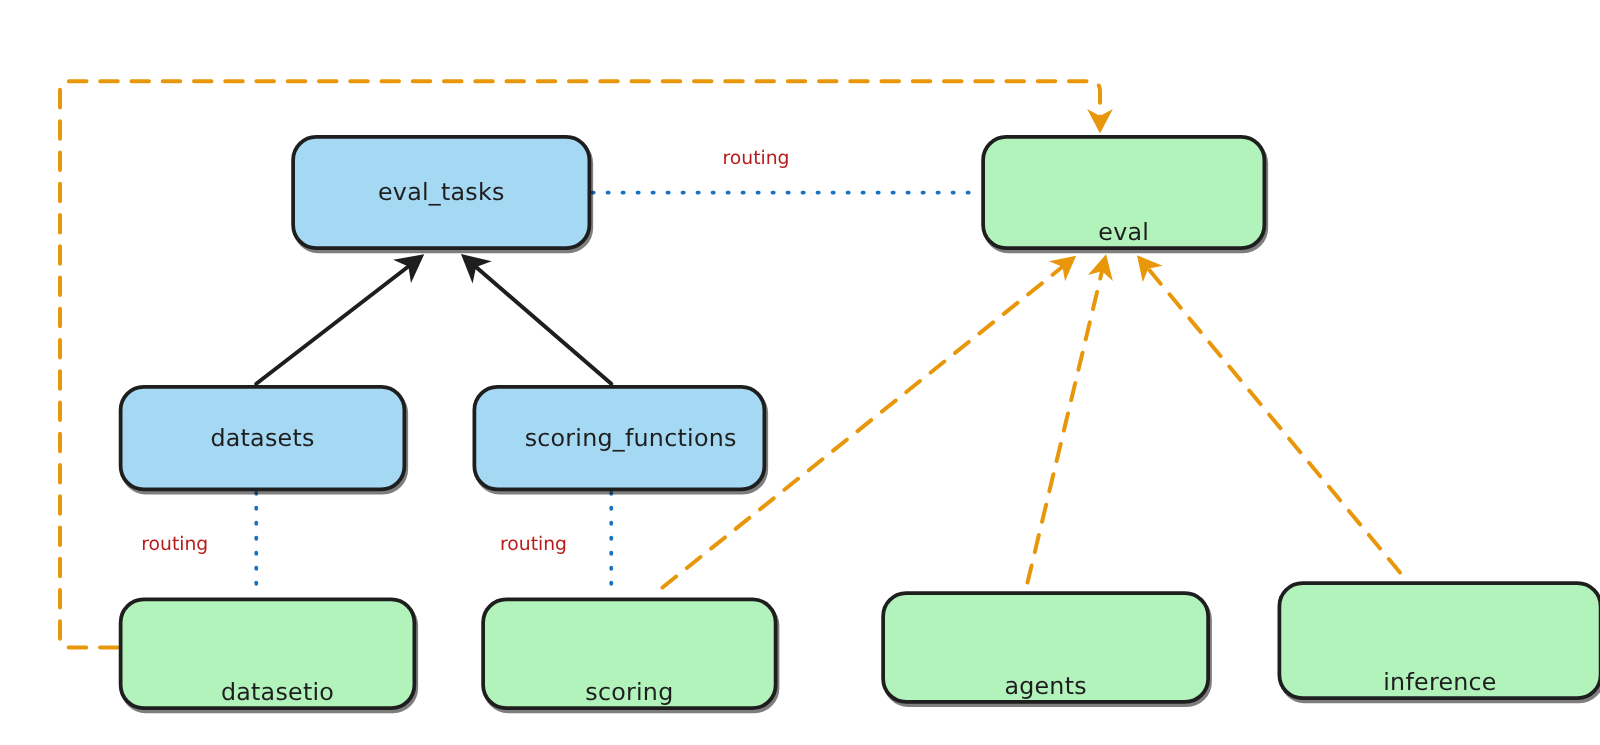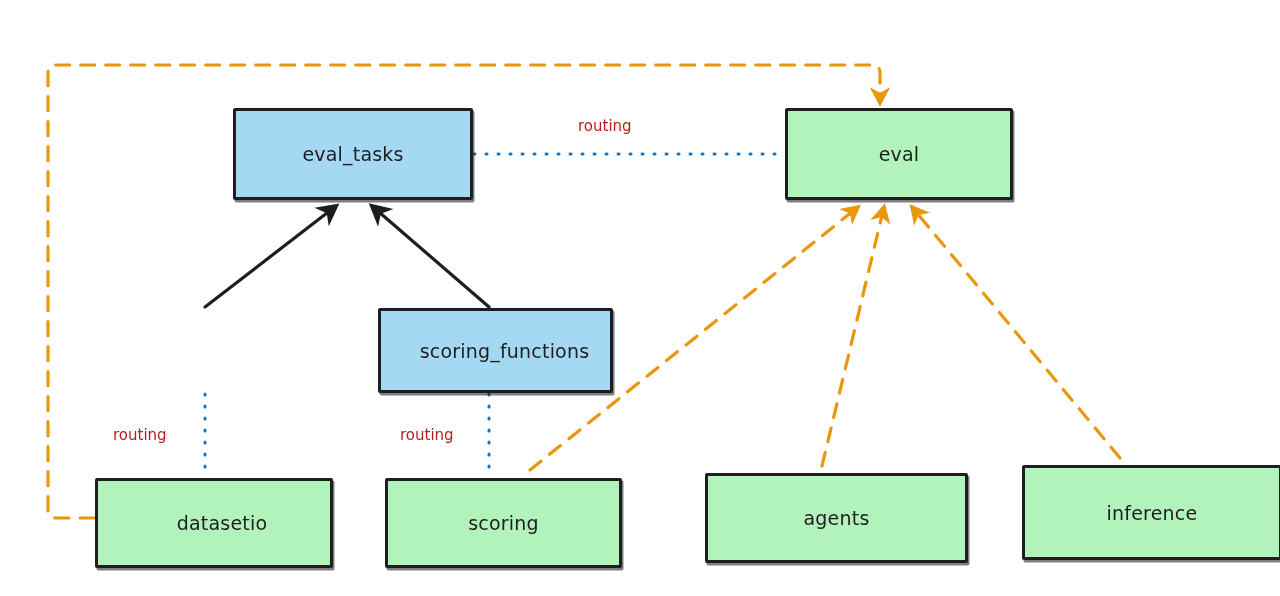--- a/index.html
+++ b/index.html
@@ -22,28 +22,28 @@
     left: 0;
     top: 0;
     width: 1280px;
     height: 596px;
     pointer-events: none;
   }
   .node {
     position: absolute;
     box-sizing: border-box;
     border: 3px solid #1e1e1e;
-    border-radius: 2px;
+    border-radius: 20px;
     display: flex;
     align-items: center;
     justify-content: center;
     box-shadow: 1.5px 2.5px 0 0 rgba(20,20,20,0.55);
   }
   .node.blue { background: #a5d8f3; }
-  .node.green { background: #b2f2bb; }
+  .node.green { background: #b2f2bb; align-items: flex-end; }
   .node-label {
     font-family: "DejaVu Sans", sans-serif;
     font-size: 19px;
     color: #1e1e1e;
     letter-spacing: 0.2px;
     white-space: nowrap;
     user-select: none;
   }
   .edge-label {
     position: absolute;
@@ -89,20 +89,23 @@
   </svg>
 
   <div class="node blue" style="left:233px; top:108px; width:240px; height:92px;">
     <span class="node-label">eval_tasks</span>
   </div>
 
   <div class="node green" style="left:785px; top:108px; width:228px; height:92px;">
     <span class="node-label">eval</span>
   </div>
 
+  <div class="node blue" style="left:95px; top:308px; width:230px; height:85px;">
+    <span class="node-label">datasets</span>
+  </div>
 
   <div class="node blue" style="left:378px; top:308px; width:235px; height:85px;padding-left:18px;">
     <span class="node-label">scoring_functions</span>
   </div>
 
   <div class="node green" style="left:95px; top:478px; width:238px; height:90px;padding-left:16px;">
     <span class="node-label">datasetio</span>
   </div>
 
   <div class="node green" style="left:385px; top:478px; width:237px; height:90px;">

